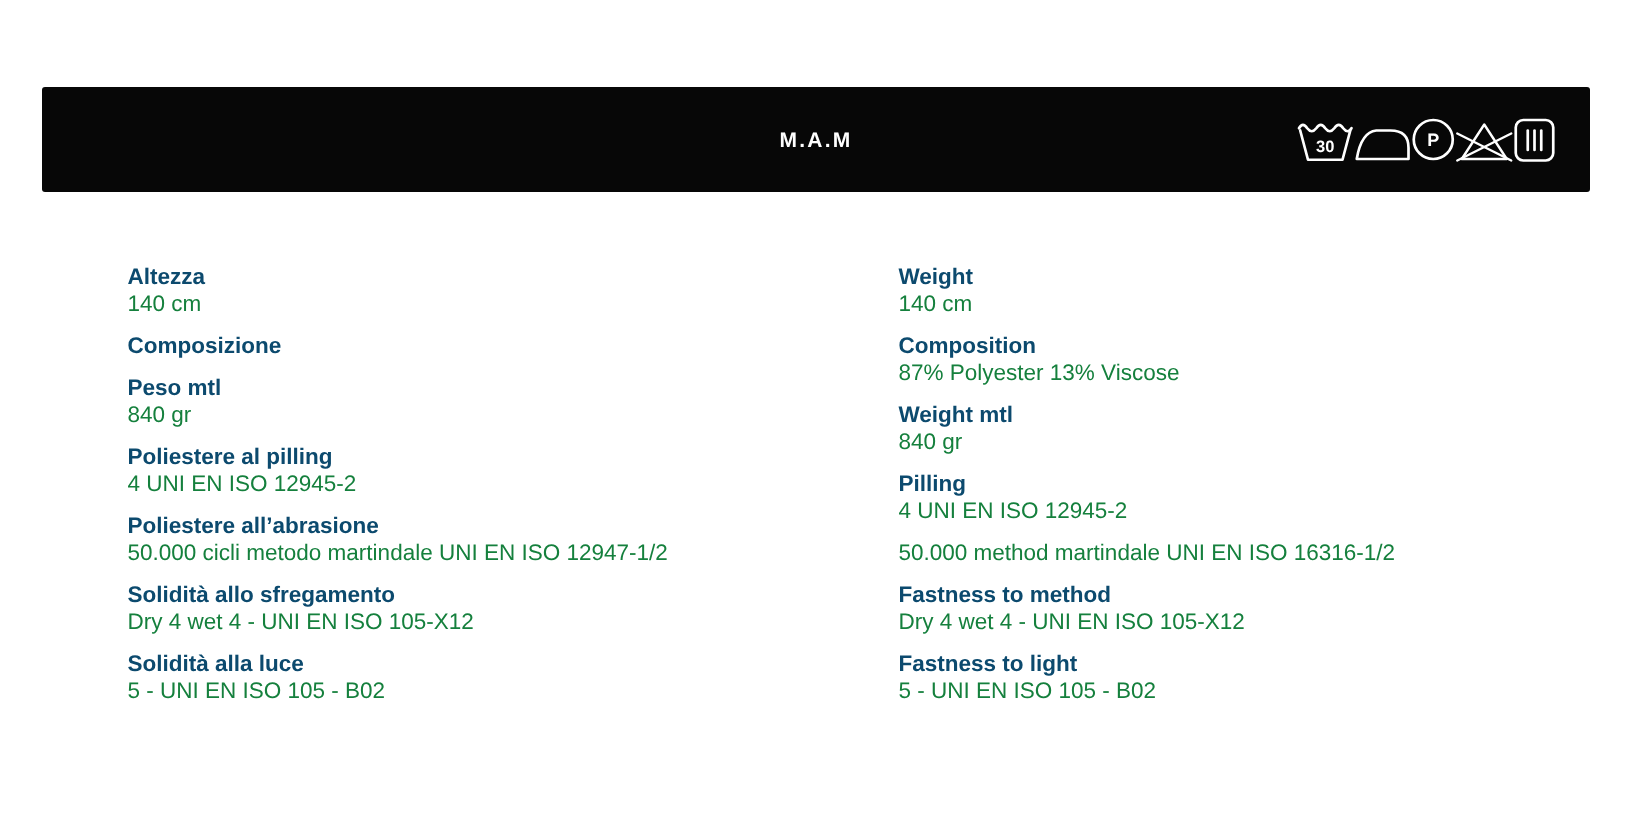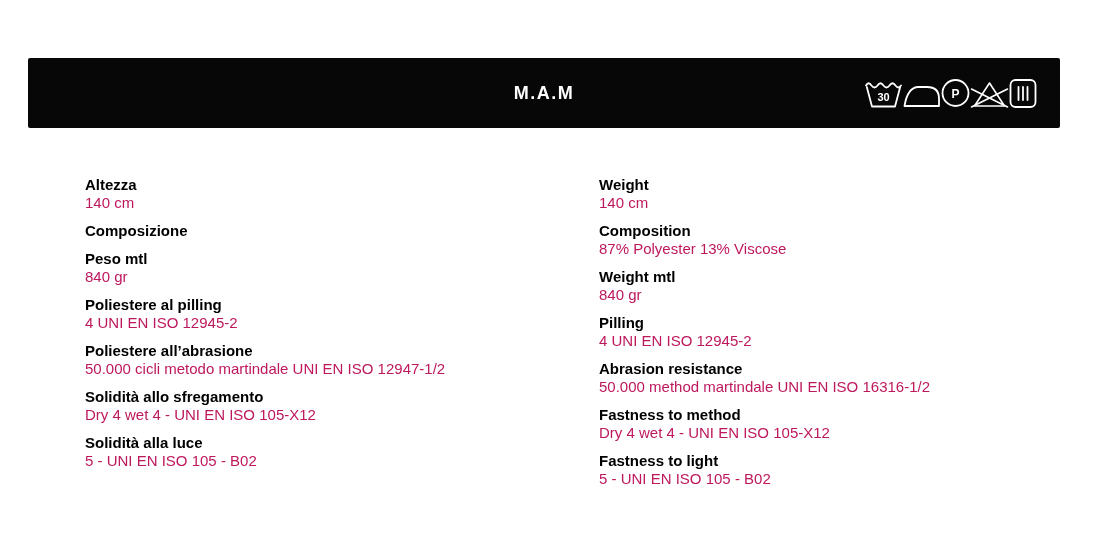--- a/index.html
+++ b/index.html
@@ -19,21 +19,21 @@
     background: #070707;
     border-radius: 2px;
     display: flex;
     align-items: center;
   }
   .header-title {
     position: absolute;
     left: 50%;
     transform: translateX(-50%);
     color: #ffffff;
-    font-size: 18px;
+    font-size: 14px;
     font-weight: bold;
     letter-spacing: 1.5px;
     white-space: nowrap;
   }
   .care-icons {
     position: absolute;
     right: 23px;
     top: 50%;
     transform: translateY(-50%);
     display: flex;
@@ -49,28 +49,28 @@
     position: absolute;
     top: 176px;
     width: 490px;
   }
   .spec-col.left  { left: 85px; }
   .spec-col.right { left: 599px; }
   .spec-block { margin-bottom: 10px; }
   .spec-label {
     font-size: 15px;
     font-weight: bold;
-    color: #000000;
+    color: #0c4a6e;
     line-height: 18px;
     white-space: nowrap;
   }
   .spec-value {
     font-size: 15px;
     font-weight: normal;
-    color: #be185d;
+    color: #15803d;
     line-height: 18px;
     white-space: nowrap;
   }
 </style>
 </head>
 <body>
 
 <div class="header-bar">
   <div class="header-title">M.A.M</div>
   <div class="care-icons">
@@ -147,21 +147,20 @@
   </div>
   <div class="spec-block">
     <div class="spec-label">Weight mtl</div>
     <div class="spec-value">840 gr</div>
   </div>
   <div class="spec-block">
     <div class="spec-label">Pilling</div>
     <div class="spec-value">4 UNI EN ISO 12945-2</div>
   </div>
   <div class="spec-block">
-    <div class="spec-label">Abrasion resistance</div>
     <div class="spec-value">50.000 method martindale UNI EN ISO 16316-1/2</div>
   </div>
   <div class="spec-block">
     <div class="spec-label">Fastness to method</div>
     <div class="spec-value">Dry 4 wet 4 - UNI EN ISO 105-X12</div>
   </div>
   <div class="spec-block">
     <div class="spec-label">Fastness to light</div>
     <div class="spec-value">5 -  UNI EN ISO 105 - B02</div>
   </div>

